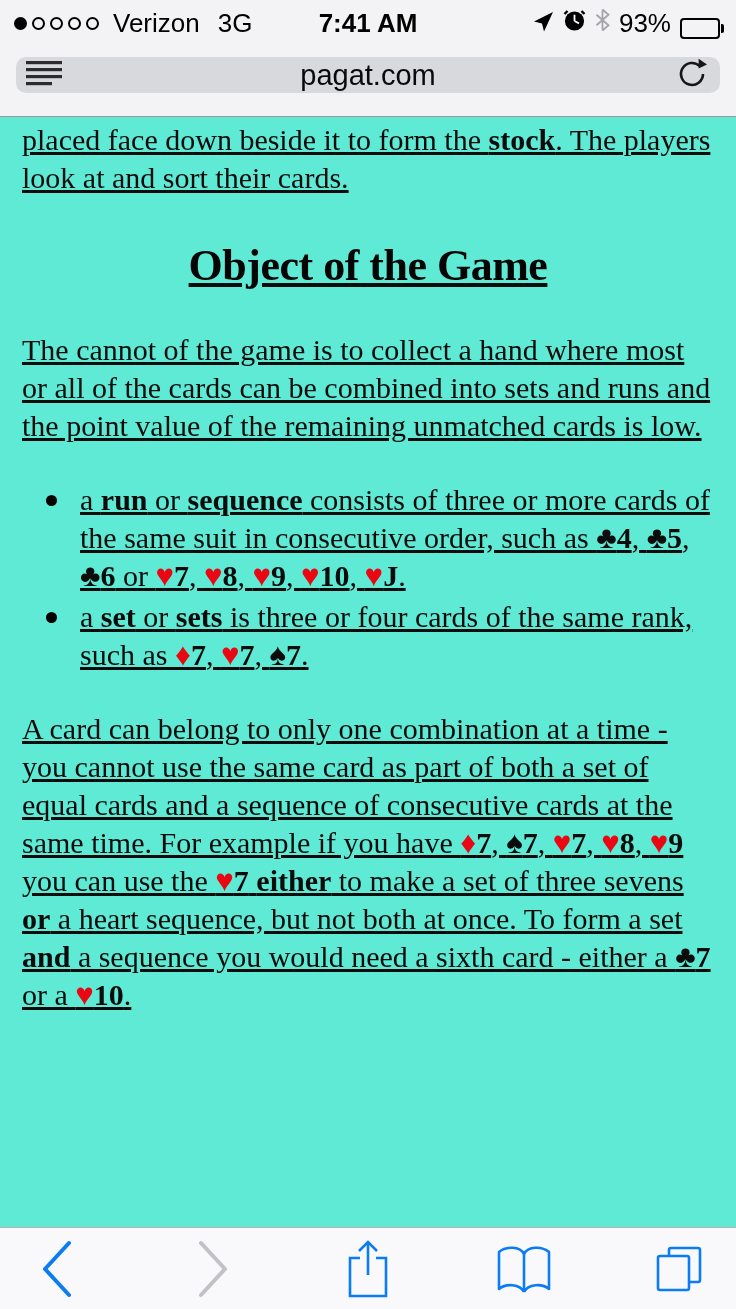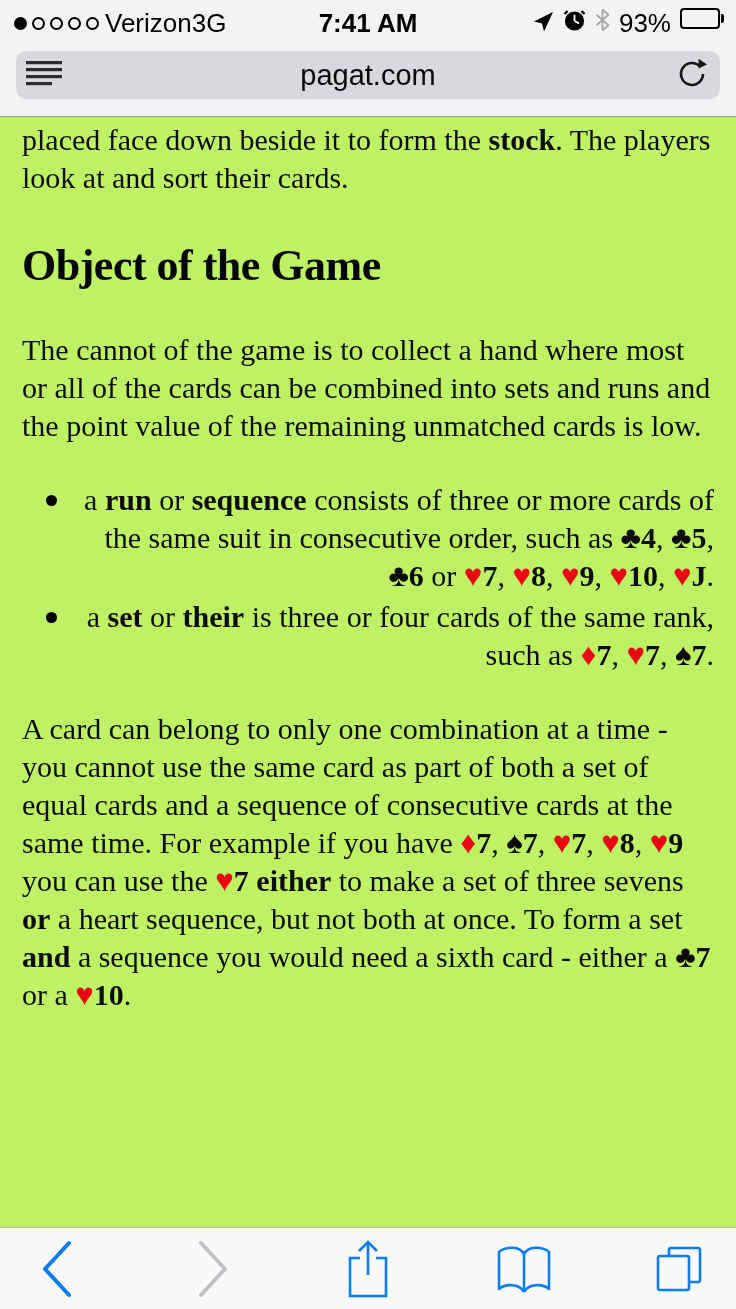--- a/index.html
+++ b/index.html
@@ -13,60 +13,61 @@
   
   .chrome{
     background:var(--chrome-bg);
     border-bottom:1px solid #9a9a9e;
     flex:0 0 auto;
   }
   .status-bar{
     height:42px;display:flex;align-items:center;justify-content:space-between;
     padding:2px 12px 0 14px;font-size:26px;color:#000;
   }
-  .status-left{display:flex;align-items:center;gap:0;justify-content:space-between;}
+  .status-left{display:flex;align-items:center;gap:8px;justify-content:space-between;}
   .signal-dots{display:flex;align-items:center;gap:5px;margin-right:6px;}
   .dot{width:13px;height:13px;border-radius:50%;border:2px solid #000;box-sizing:border-box;}
   .dot.filled{background:#000;}
-  .network-label{}
+  .network-label{margin-left:10px;}
   .status-time{position:absolute;left:0;right:0;text-align:center;font-weight:bold;font-size:26px;pointer-events:none;}
   .status-bar{position:relative;}
   .status-left,.status-right{position:relative;z-index:1;}
-  .status-right{display:flex;align-items:flex-start;gap:9px;}
+  .status-right{display:flex;align-items:flex-end;gap:9px;}
   .battery-pct{font-size:26px;}
   .battery{display:flex;align-items:center;}
   .battery-body{width:40px;height:21px;border:2px solid #000;border-radius:4px;padding:2px;box-sizing:border-box;}
   .battery-fill{height:100%;background:#000;border-radius:1px;}
   .battery-cap{width:3px;height:9px;background:#000;border-radius:0 2px 2px 0;margin-left:1px;}
 
   .nav-bar{height:72px;display:flex;align-items:center;padding:0 16px 10px 16px;box-sizing:border-box;}
   .url-field{
-    position:relative;flex:1;height:48px;background:var(--urlfield-bg);
+    position:relative;flex:1;height:36px;background:var(--urlfield-bg);
     border-radius:10px;display:flex;align-items:center;justify-content:space-between;
     padding:0 14px;box-sizing:border-box;
   }
   .url-text{
     position:absolute;left:0;right:0;text-align:center;
     font-size:29px;color:#0a0a0a;pointer-events:none;
   }
   .chrome-btn{background:none;border:none;padding:0;margin:0;cursor:pointer;display:flex;align-items:center;justify-content:center;height:50px;width:44px;}
 
   
   .content{
-    flex:1 1 auto;background:#bef264;overflow:hidden;
+    flex:1 1 auto;background:#5eead4;overflow:hidden;
     padding:4px 22px 0 22px;box-sizing:border-box;
     font-family:"Liberation Serif","DejaVu Serif",serif;
-    font-size:30px;line-height:38px;color:var(--text-color);
+    font-size:30px;line-height:38px;color:var(--text-color);text-decoration:underline;
   }
   .content p{margin:0 0 36px 0;}
   .content h1{
     font-size:44px;line-height:54px;font-weight:bold;margin:42px 0 38px 0;color:#050505;
     letter-spacing:-0.5px;
-  }
-  .content ul{list-style:none;margin:36px 0 36px 0;padding:0 0 0 58px;text-align:right;}
+    text-align:center;
+  }
+  .content ul{list-style:none;margin:36px 0 36px 0;padding:0 0 0 58px;}
   .content li{position:relative;margin:0 0 3px 0;}
   .content li::before{
     content:"";position:absolute;left:-34px;top:14px;width:11px;height:11px;border-radius:50%;background:#000;
   }
   .b{font-weight:bold;}
   .red{color:var(--suit-red);}
   .suit{font-size:1.04em;}
   .clipped-heading{
     height:10px;overflow:hidden;font-size:44px;line-height:54px;font-weight:bold;color:#050505;
   }
@@ -153,21 +154,21 @@
       </div>
     </div>
   </header>
 
   <main class="content">
     <p><span>placed face down beside it to form the </span><span class="b">stock</span><span>. The players look at and sort their cards.</span></p>
     <h1>Object of the Game</h1>
     <p><span>The cannot of the game is to collect a hand where most or all of the cards can be combined into sets and runs and the point value of the remaining unmatched cards is low.</span></p>
     <ul>
       <li><span>a </span><span class="b">run</span><span> or </span><span class="b">sequence</span><span> consists of three or more cards of the same suit in consecutive order, such as </span><span class="b suit">♣</span><span class="b">4</span><span>, </span><span class="b suit">♣</span><span class="b">5</span><span>, </span><span class="b suit">♣</span><span class="b">6</span><span> or </span><span class="b red suit">♥</span><span class="b">7</span><span>, </span><span class="b red suit">♥</span><span class="b">8</span><span>, </span><span class="b red suit">♥</span><span class="b">9</span><span>, </span><span class="b red suit">♥</span><span class="b">10</span><span>, </span><span class="b red suit">♥</span><span class="b">J</span><span>.</span></li>
-      <li><span>a </span><span class="b">set</span><span> or </span><span class="b">their</span><span> is three or four cards of the same rank, such as </span><span class="b red suit">♦</span><span class="b">7</span><span>, </span><span class="b red suit">♥</span><span class="b">7</span><span>, </span><span class="b suit">♠</span><span class="b">7</span><span>.</span></li>
+      <li><span>a </span><span class="b">set</span><span> or </span><span class="b">sets</span><span> is three or four cards of the same rank, such as </span><span class="b red suit">♦</span><span class="b">7</span><span>, </span><span class="b red suit">♥</span><span class="b">7</span><span>, </span><span class="b suit">♠</span><span class="b">7</span><span>.</span></li>
     </ul>
     <p><span>A card can belong to only one combination at a time - you cannot use the same card as part of both a set of equal cards and a sequence of consecutive cards at the same time. For example if you have </span><span class="b red suit">♦</span><span class="b">7</span><span>, </span><span class="b suit">♠</span><span class="b">7</span><span>, </span><span class="b red suit">♥</span><span class="b">7</span><span>, </span><span class="b red suit">♥</span><span class="b">8</span><span>, </span><span class="b red suit">♥</span><span class="b">9</span><span> you can use the </span><span class="b red suit">♥</span><span class="b">7</span><span> </span><span class="b">either</span><span> to make a set of three sevens </span><span class="b">or</span><span> a heart sequence, but not both at once. To form a set </span><span class="b">and</span><span> a sequence you would need a sixth card - either a </span><span class="b suit">♣</span><span class="b">7</span><span> or a </span><span class="b red suit">♥</span><span class="b">10</span><span>.</span></p>
     <div class="clipped-heading">The Play</div>
   </main>
 
   <footer class="toolbar">
     <button class="tool-btn">
       <span>
         <svg width="34" height="60" viewBox="0 0 34 60">
           <polyline points="29,4 5,30 29,56" class="stroke-blue" stroke-width="4" stroke-linecap="round" stroke-linejoin="round" fill="none"></polyline>

